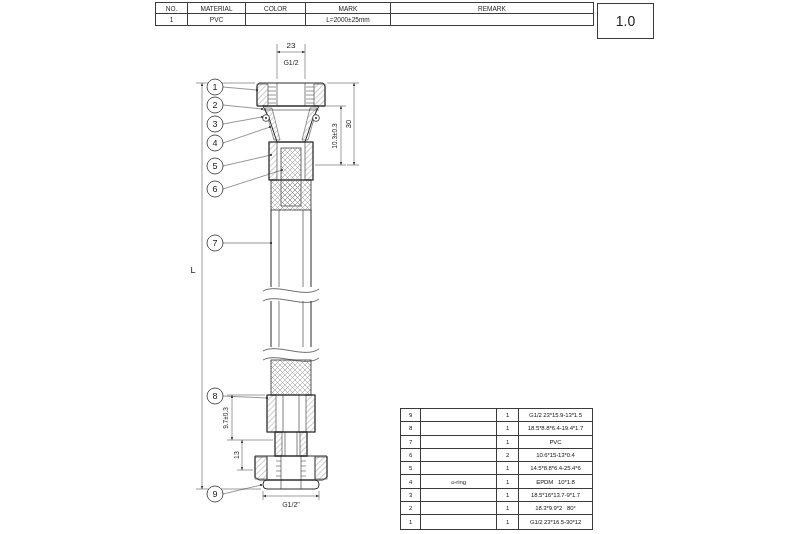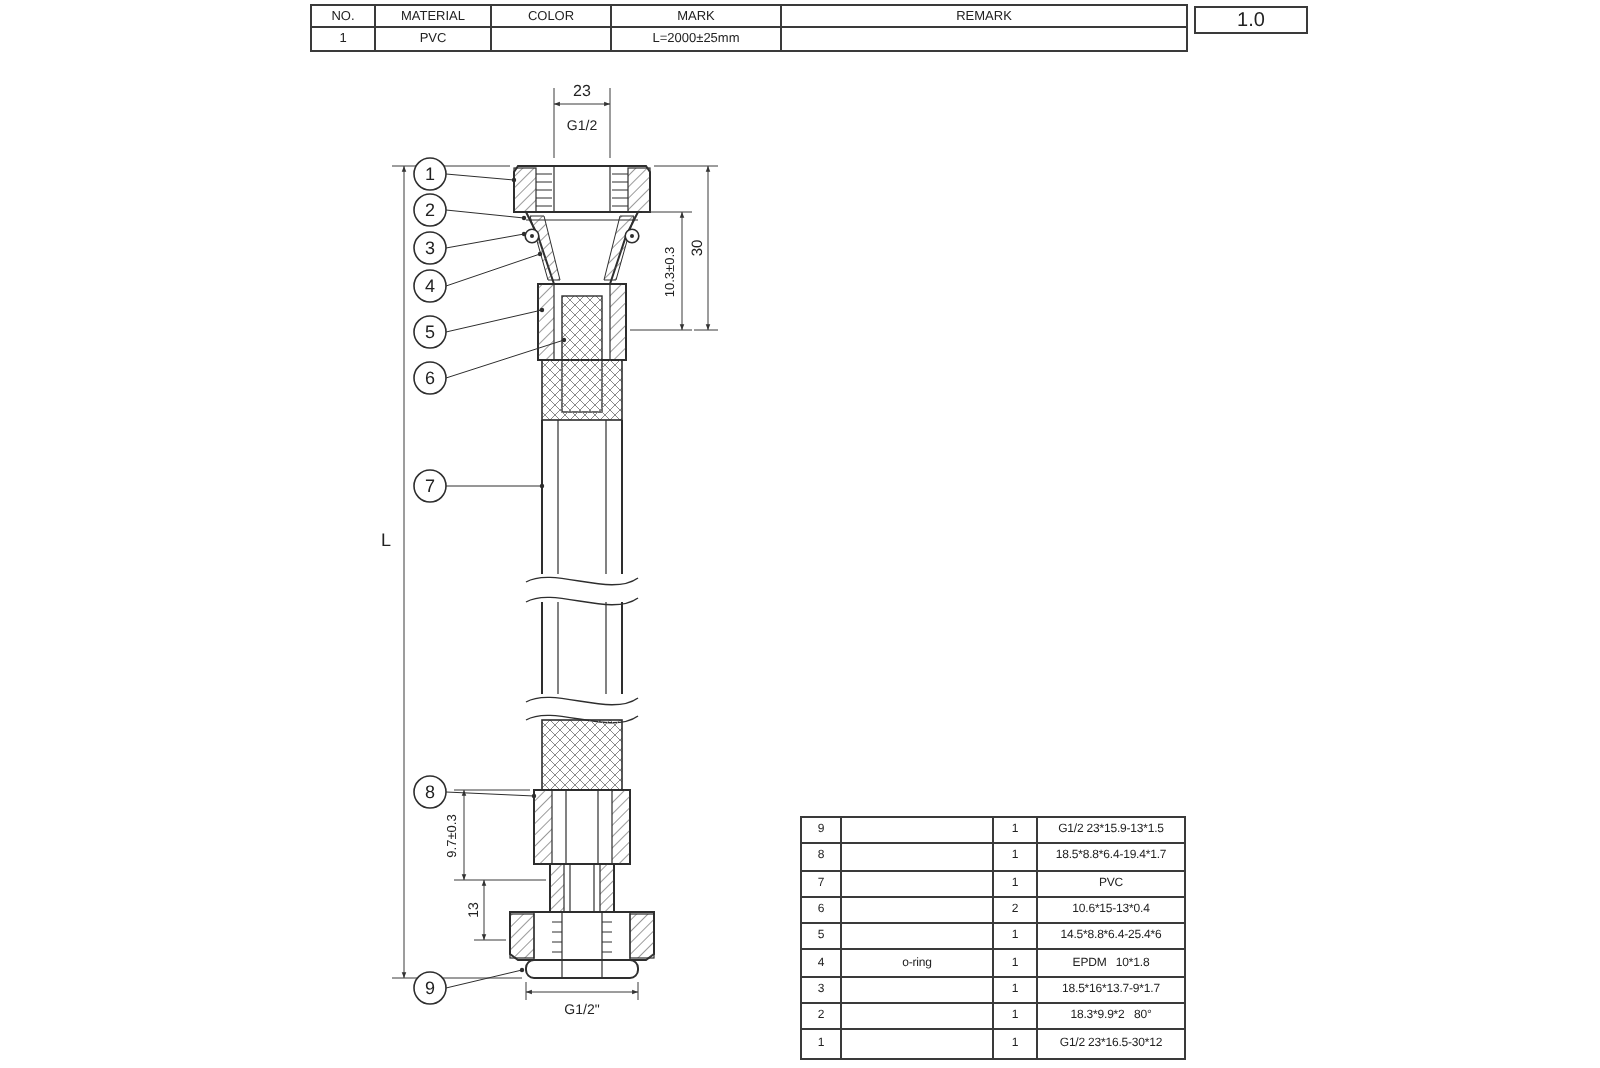--- a/index.html
+++ b/index.html
@@ -10,23 +10,23 @@
   
   .tt { position:absolute; left:155px; top:2px; display:grid;
         grid-template-columns:32px 58px 60px 85px 202px; grid-auto-rows:11px;
         border:1px solid #3a3a3a; background:#fff; }
   .tt .c { border-right:1px solid #3a3a3a; border-bottom:1px solid #3a3a3a;
            font-size:6.5px; color:#222; display:flex; align-items:center; justify-content:center;
            overflow:hidden; white-space:pre; }
   .tt .c:nth-child(5n) { border-right:none; }
   .tt .c:nth-child(n+6) { border-bottom:none; }
 
-  .version-box { position:absolute; left:597px; top:3px; width:57px; height:14px;
+  .version-box { position:absolute; left:597px; top:3px; width:57px; height:36px;
                  border:1px solid #3a3a3a; display:flex; align-items:center; justify-content:center;
-                 font-size:10px; color:#222; background:#fff; }
+                 font-size:14px; color:#222; background:#fff; }
 
   
   .pt { position:absolute; left:400px; top:408px; display:grid;
         grid-template-columns:20px 76px 22px 73px; grid-auto-rows:13.3px;
         border:1px solid #3a3a3a; background:#fff; }
   .pt .c { border-right:1px solid #3a3a3a; border-bottom:1px solid #3a3a3a;
            font-size:6px; color:#222; display:flex; align-items:center; justify-content:center;
            overflow:hidden; white-space:pre; letter-spacing:-0.1px; }
   .pt .c:nth-child(4n) { border-right:none; }
   .pt .c:nth-child(n+33) { border-bottom:none; }

